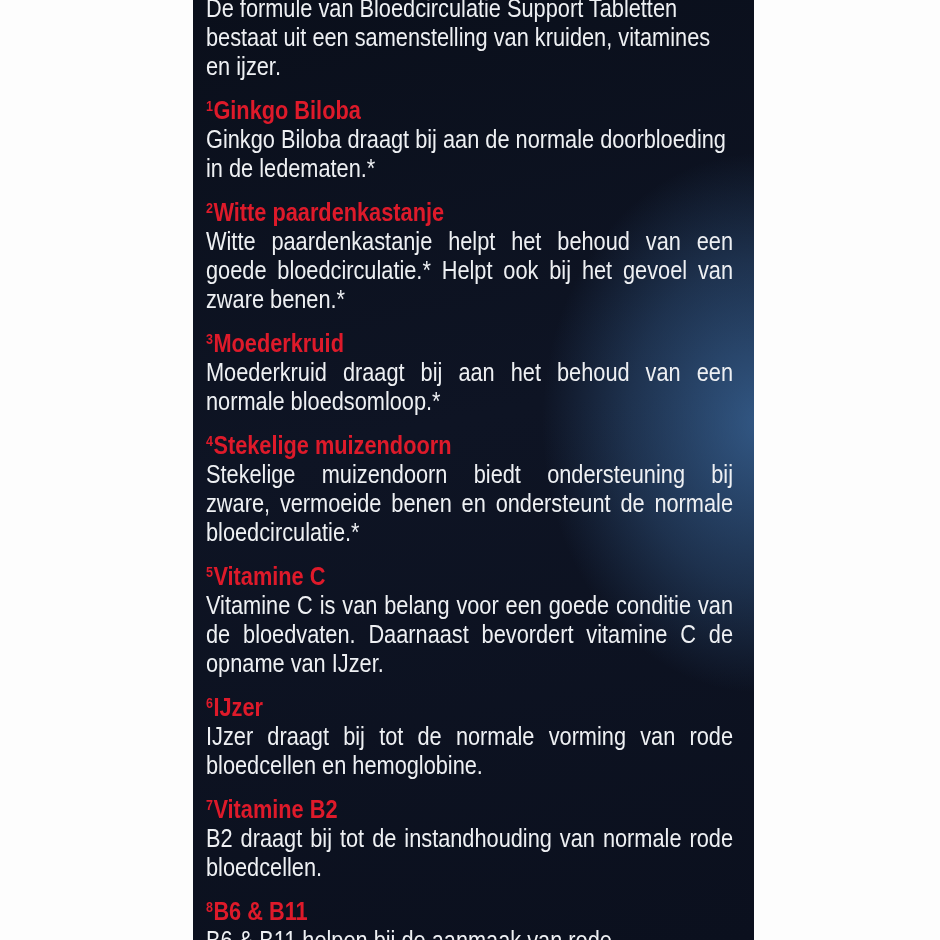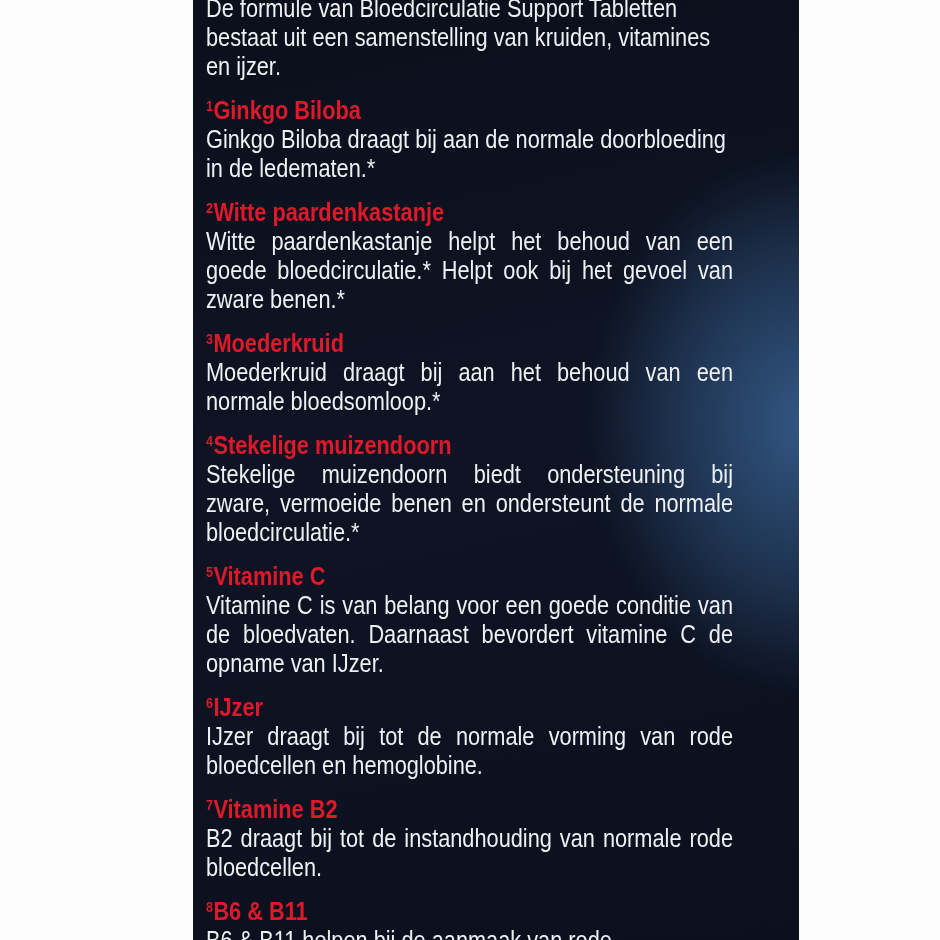--- a/index.html
+++ b/index.html
@@ -6,21 +6,21 @@
   .page{
     position:relative;
     width:940px;height:940px;
     background:#fdfdfd;
     overflow:hidden;
     font-family:"Liberation Sans", sans-serif;
   }
   .panel{
     position:absolute;
     left:193px;top:0;
-    width:606px;height:940px;
+    width:561px;height:940px;
     background:
       radial-gradient(ellipse 290px 360px at 101% 45%, rgba(72,128,190,0.62) 0%, rgba(72,128,190,0.28) 45%, rgba(72,128,190,0) 75%),
       linear-gradient(168deg,#0a0f1b 0%, #0e1424 45%, #0b101e 100%);
   }
   .content{
     position:absolute;
     left:13px;top:-6px;
     width:527px;
   }
   

